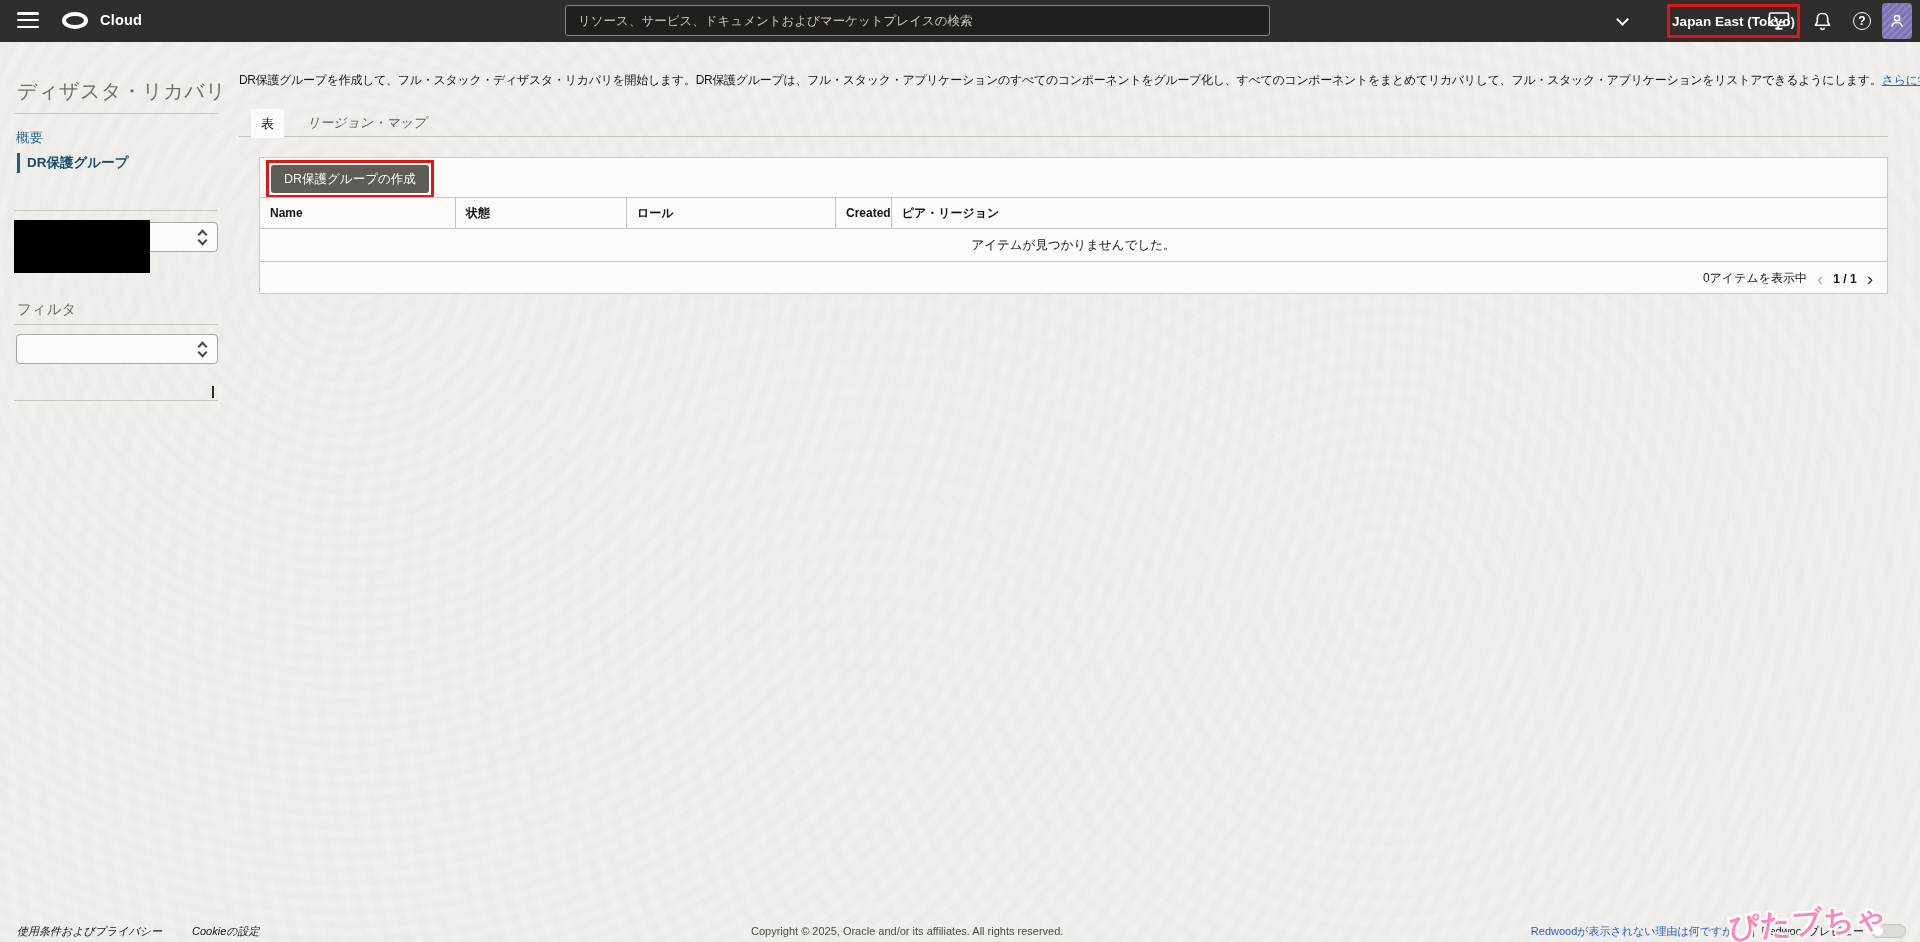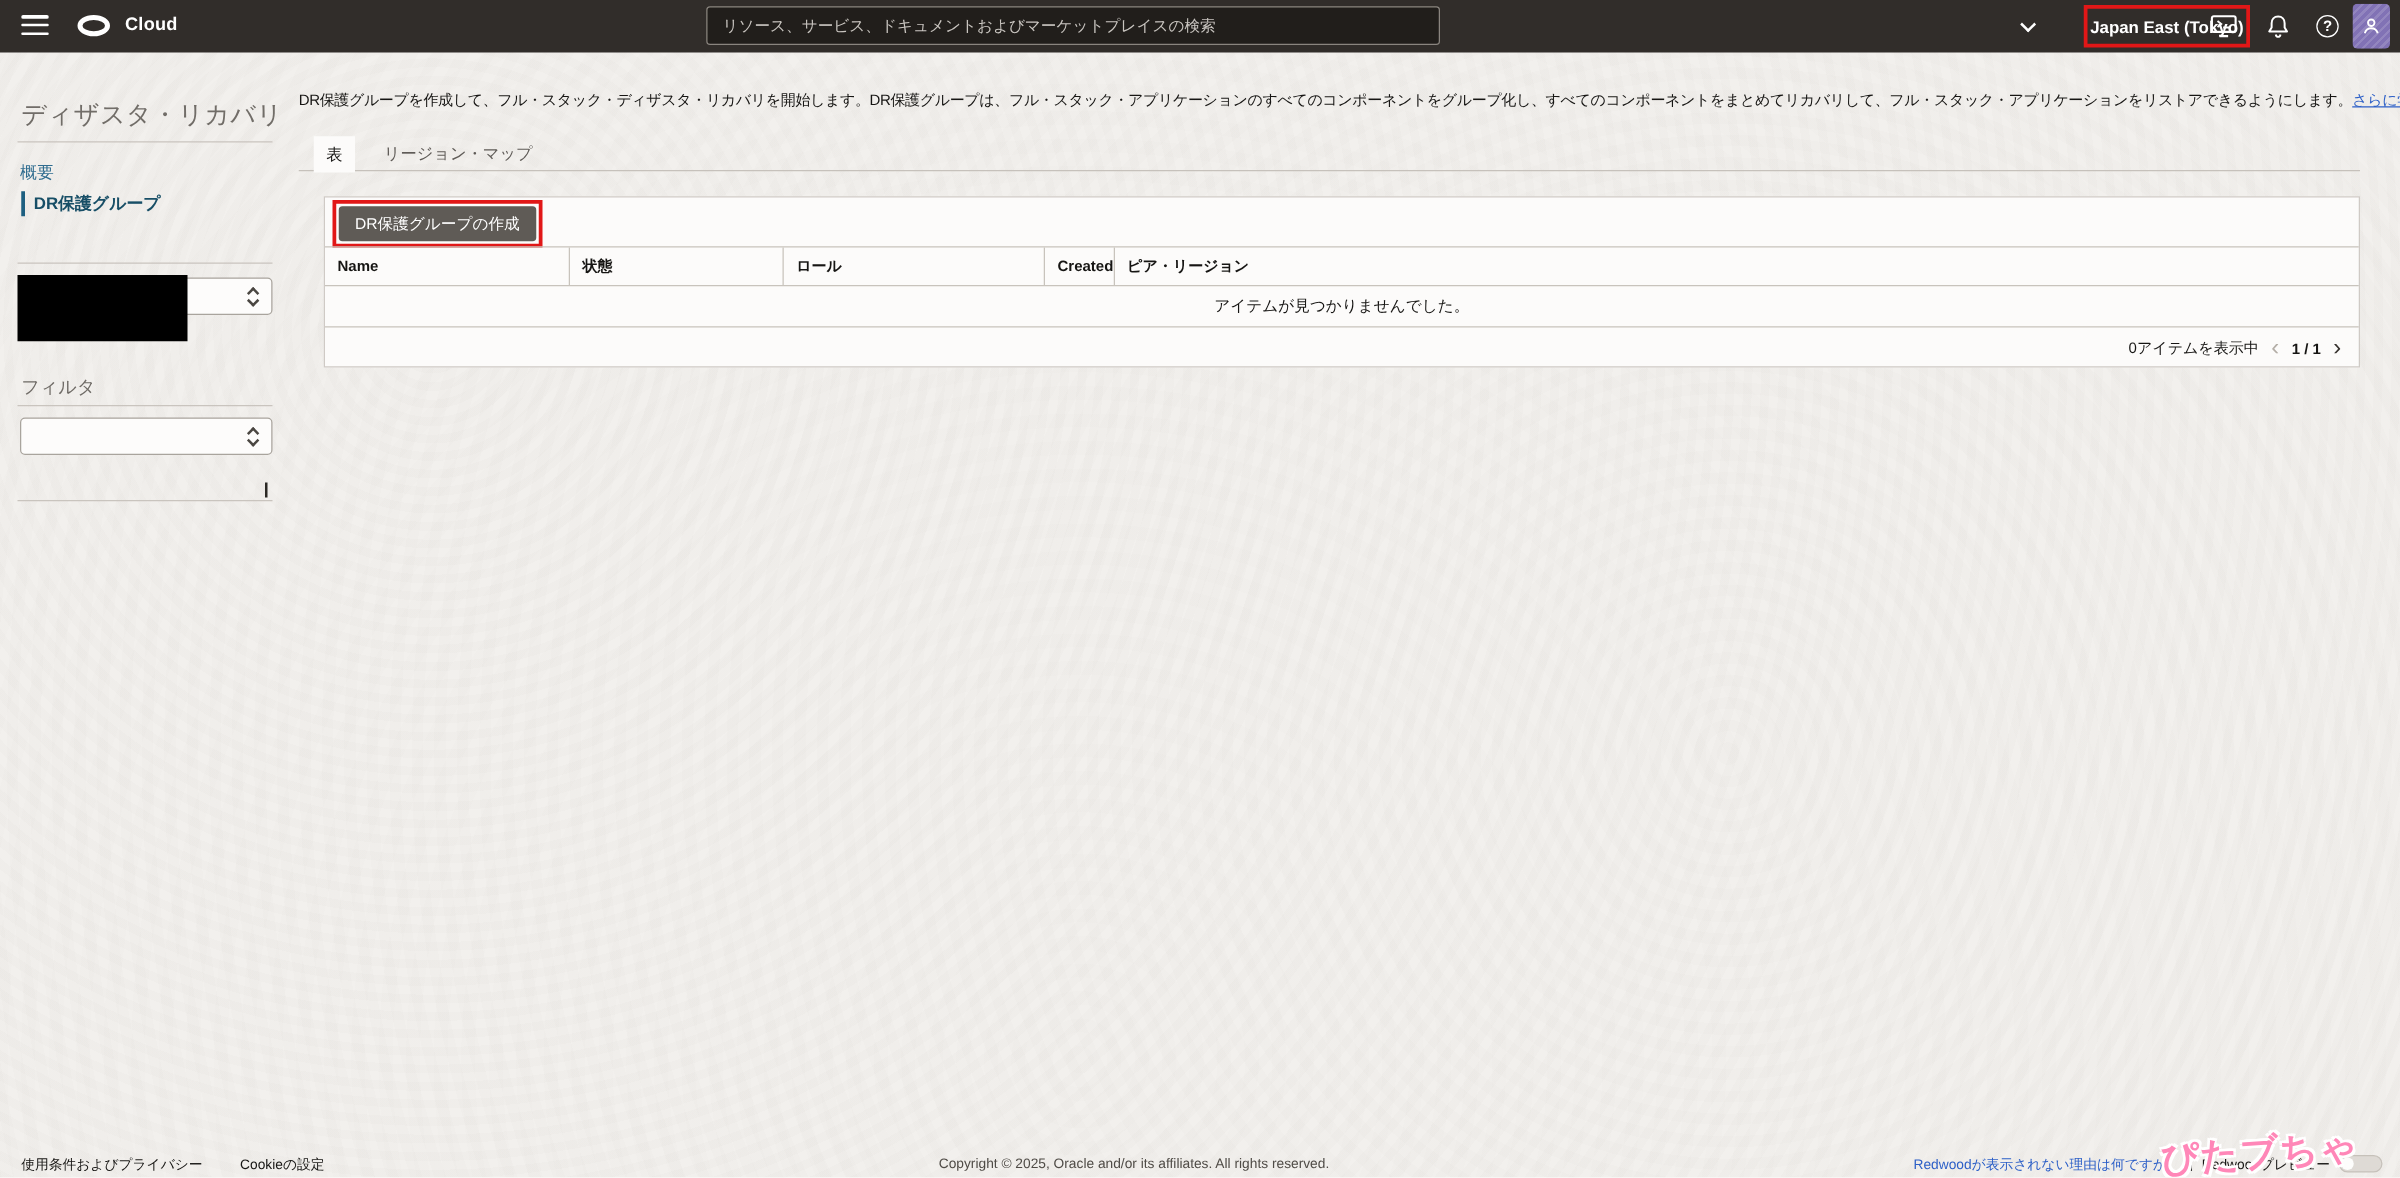--- a/index.html
+++ b/index.html
@@ -12,21 +12,21 @@
       repeating-radial-gradient(circle at 72% 64%, rgba(120,110,100,0.015) 0 9px, rgba(255,255,255,0.018) 9px 18px),
       repeating-radial-gradient(circle at 45% 90%, rgba(120,110,100,0.013) 0 11px, rgba(255,255,255,0.015) 11px 22px);
   }
 
   
   .topbar { position:absolute; top:0; left:0; width:1920px; height:42px; background:#312d2a; }
   .hamburger { position:absolute; left:17px; top:12px; width:22px; height:18px; cursor:pointer; }
   .hamburger i { display:block; width:22px; height:2.6px; background:#fff; border-radius:2px; margin-bottom:4.2px; }
   .o-logo { position:absolute; left:62px; top:12px; width:26px; height:17px; border:4px solid #fff; border-radius:50%; }
   .brand { position:absolute; left:100px; top:12px; color:#fff; font-size:14.5px; font-weight:bold; letter-spacing:.2px; }
-  .search { position:absolute; left:565px; top:5px; width:587px; height:31px; background:#211e1b;
+  .search { position:absolute; left:565px; top:5px; width:705px; height:31px; background:#211e1b;
     border:1px solid #8a857f; border-radius:3px; color:#e9e6e2; font-size:12.5px; padding:0 12px; outline:none; }
   .search::placeholder { color:#c9c5c0; opacity:1; }
   .chev-down-white { position:absolute; left:1618px; top:15px; width:9px; height:9px;
     border-left:2px solid #fff; border-bottom:2px solid #fff; transform:rotate(-45deg); }
   .region-hl { position:absolute; left:1629px; top:4px; width:133px; height:34px; border:3px solid #e11717;
     display:flex; align-items:center; justify-content:center;margin-left:38px; }
   .region-hl span { color:#fff; font-size:13.5px; font-weight:bold; }
   .topicon { position:absolute; top:10px; width:22px; height:22px; display:flex; align-items:center; justify-content:center; cursor:pointer; }
   .help-circle { width:18px; height:18px; border:1.6px solid #fff; border-radius:50%; color:#fff;
     font-size:12px; font-weight:bold; display:flex; align-items:center; justify-content:center; }
@@ -52,21 +52,21 @@
   .sb-tick { position:absolute; left:212px; top:386px; width:2px; height:12px; background:#2b2824; }
 
   
   .intro { position:absolute; left:239px; top:72px; width:1660px; font-size:12px; color:#161513;
     white-space:nowrap; letter-spacing:-0.3px; }
   .intro a { color:#2c5fc7; text-decoration:underline; cursor:pointer; }
   .tabbar { position:absolute; left:239px; top:109px; width:1649px; height:28px; border-bottom:1px solid #c6c1bb; }
   .tab { position:absolute; top:0; height:28px; display:flex; align-items:center; justify-content:center;
     font-size:13px; color:#5f5b57; cursor:pointer; padding:0 10px; }
   .tab.active { left:12px; height:29px; background:#fcfbfa; color:#161513; z-index:2; }
-  .tab.idle { left:58px; }
+  .tab.idle { left:58px;font-style:italic; }
 
   .panel { position:absolute; left:259px; top:157px; width:1629px; height:137px; background:#fcfbfa;
     border:1px solid #cfcac5; }
   .btn-hl { position:absolute; left:6px; top:2px; border:3px solid #e11717; padding:2px; }
   .create-btn { display:block; height:28px; line-height:28px; padding:0 13px; background:#5f5b56; color:#fff;
     font-size:12.5px; border:none; border-radius:3px; cursor:pointer; font-family:inherit; }
   .thead { position:absolute; left:0; top:39px; width:1627px; height:32px; display:flex;
     border-top:1px solid #c8c3bc; border-bottom:1px solid #c8c3bc; }
   .th { height:100%; display:flex; align-items:center; padding-left:10px; font-size:12px; font-weight:bold;
     border-right:1px solid #c8c3bc; }
@@ -77,21 +77,21 @@
     justify-content:flex-end; padding-right:14px; gap:10px; }
   .pager .shown { font-size:12px; }
   .pg-chev { font-size:19px; line-height:19px; cursor:pointer; user-select:none; }
   .pg-prev { color:#b4aea7; }
   .pg-next { color:#37332f; }
   .pg-num { font-size:12px; font-weight:bold; }
 
   
   .footer { position:absolute; left:0; top:920px; width:1920px; height:22px; }
   .f-left { position:absolute; left:17px; top:0; height:22px; display:flex; align-items:center; gap:30px; }
-  .f-link { font-size:11px; color:#161513; cursor:pointer; text-decoration:none; }
+  .f-link { font-size:11px; color:#161513; cursor:pointer; text-decoration:none;font-style:italic; }
   .f-copy { position:absolute; left:751px; top:0; height:22px; display:flex; align-items:center;
     font-size:11px; color:#4f4b46; }
   .f-right { position:absolute; right:14px; top:0; height:22px; display:flex; align-items:center; gap:7px; }
   .f-redwood { font-size:11px; color:#2c5fc7; cursor:pointer; text-decoration:none; }
   .f-sep { font-size:11px; color:#161513; }
   .f-preview { font-size:11px; color:#161513; }
   .toggle { width:35px; height:14px; background:#dedad5; border:1px solid #c6c1ba; border-radius:8px;
     position:relative; cursor:pointer; }
   .toggle .knob { position:absolute; left:1px; top:1px; width:10px; height:10px; border-radius:50%; background:#fdfdfc; }
 

